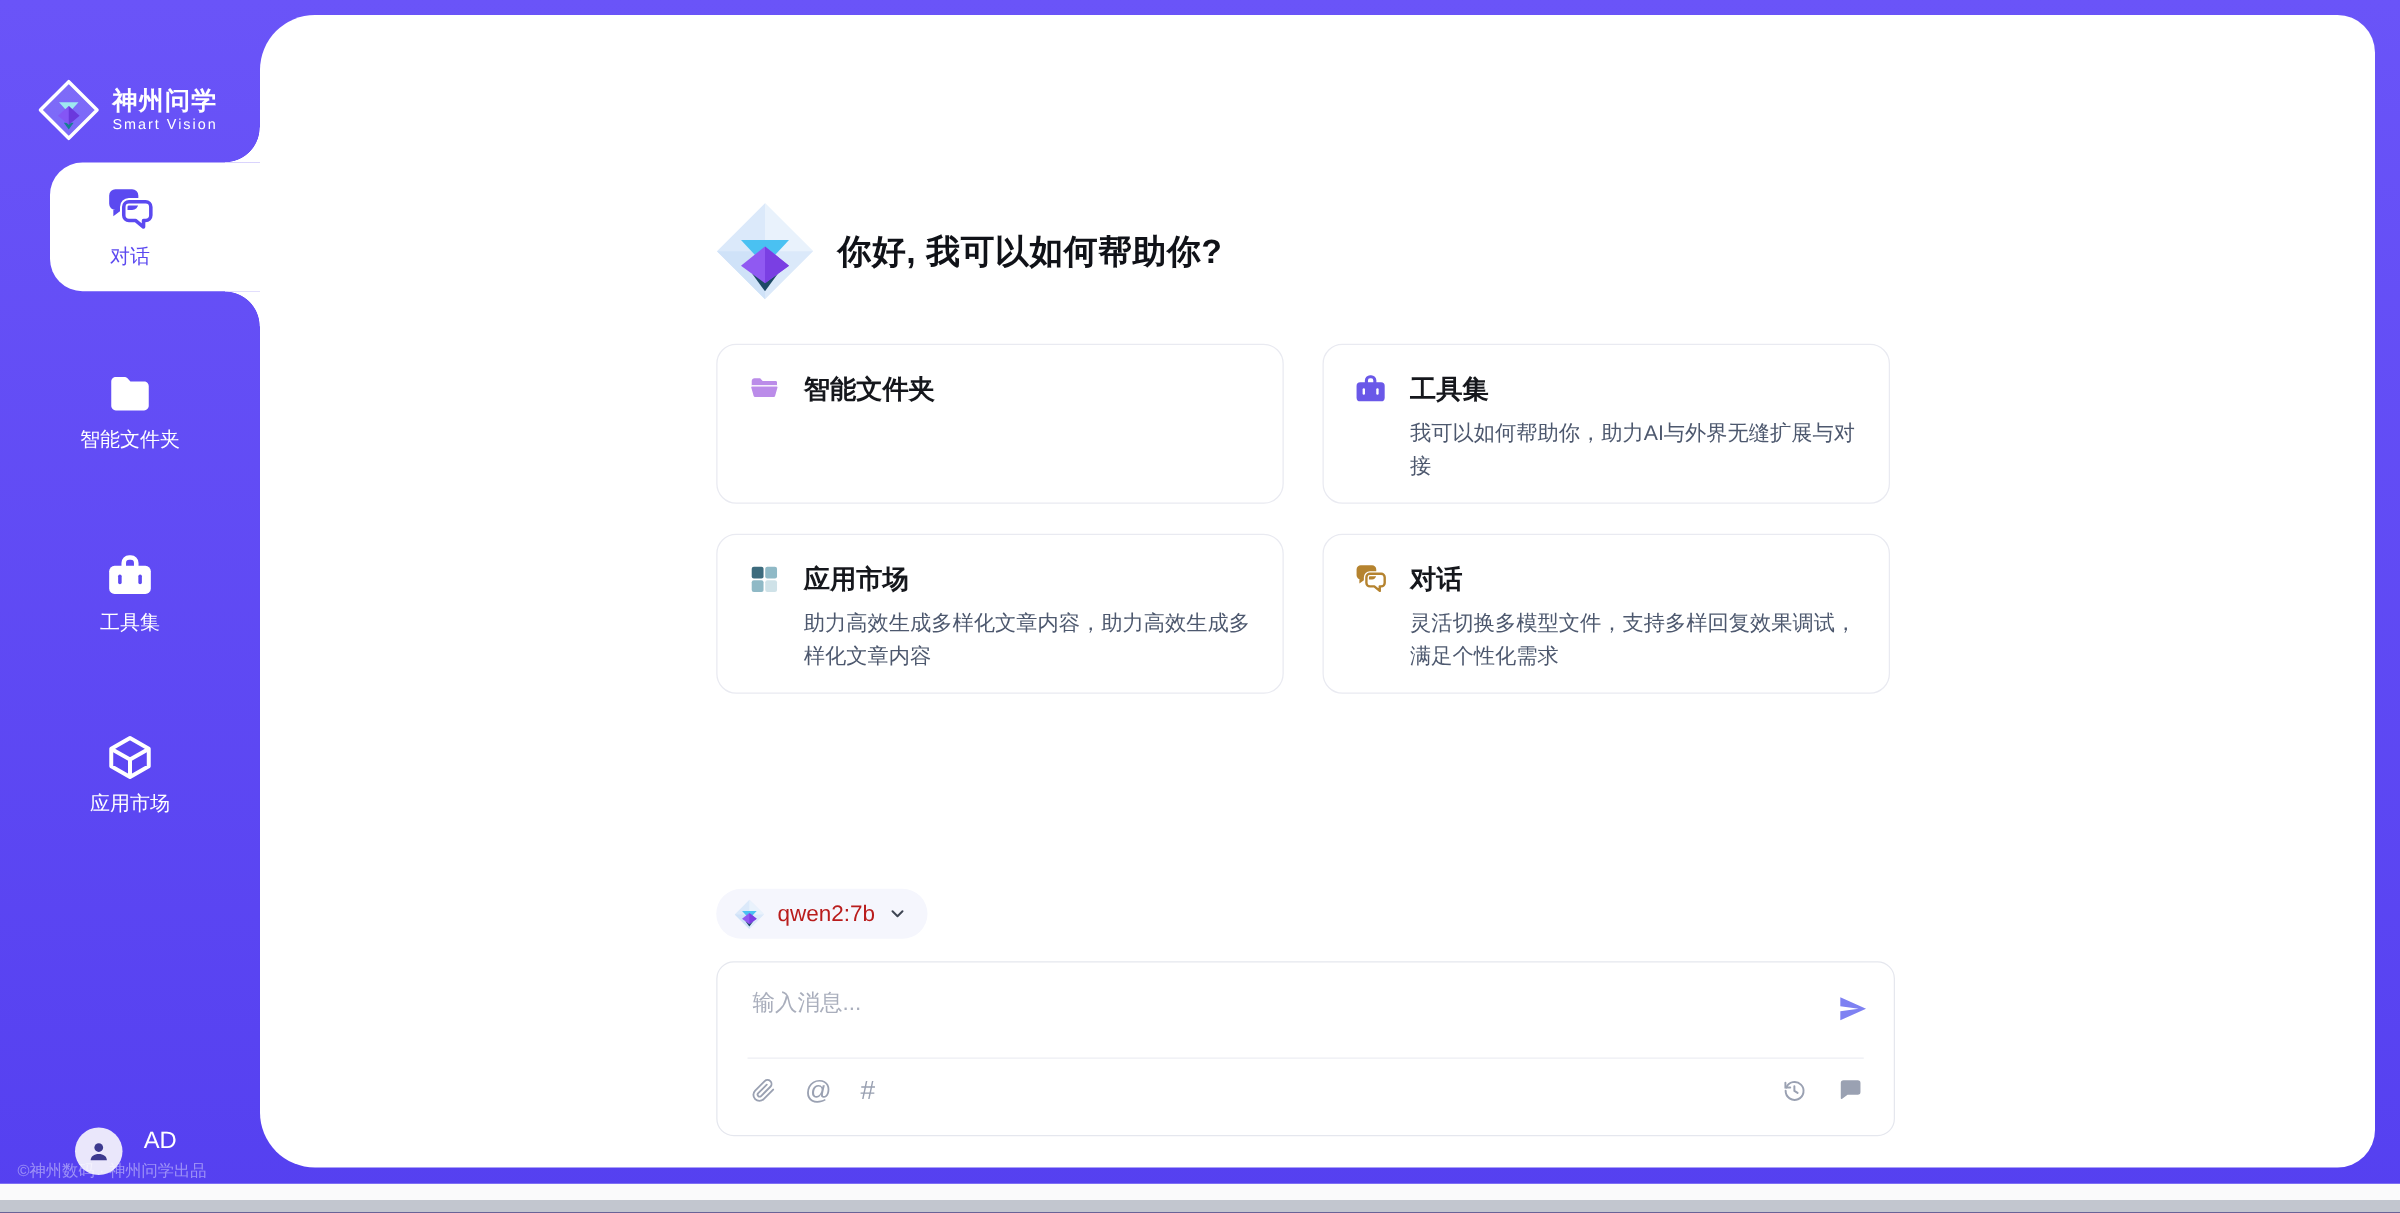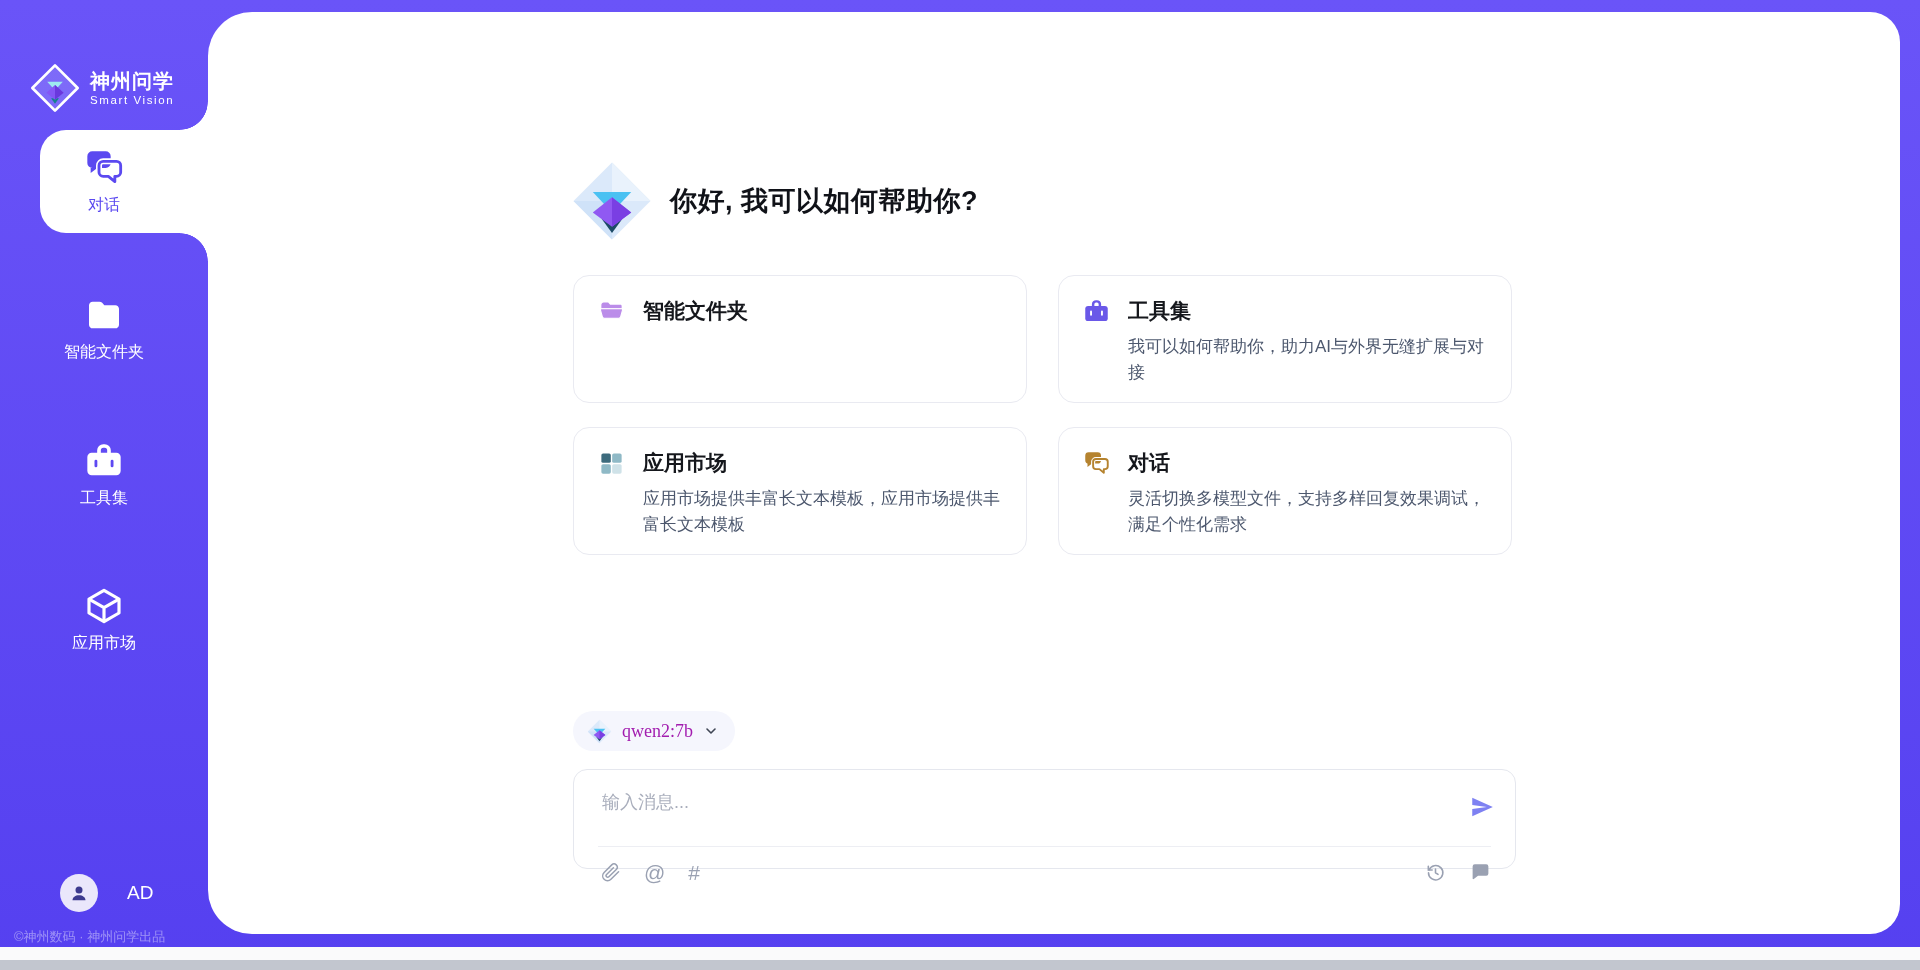--- a/index.html
+++ b/index.html
@@ -21,21 +21,21 @@
   .nav-item .nav-label{font-size:16px;color:#fff;}
   .nav-item svg{width:40px;height:40px;color:#fff;}
   .nav-item.active svg{color:var(--accent,#5b49f0);}
   .nav-item.active .nav-label{color:var(--accent,#5b49f0);font-weight:500;}
 
   .tab-bg{position:absolute;left:40px;top:130px;width:168px;height:103px;background:#fff;border-radius:26px 0 0 26px;}
   .fillet{position:absolute;right:0;width:28px;height:28px;}
   .fillet.top{top:102px;background:radial-gradient(circle 28px at 0 0, rgba(0,0,0,0) 98%, #fff 100%);}
   .fillet.bottom{top:233px;background:radial-gradient(circle 28px at 0 100%, rgba(0,0,0,0) 98%, #fff 100%);}
 
-  .user-row{position:absolute;left:60px;top:874px;display:flex;align-items:center;gap:29px;cursor:pointer;}
+  .user-row{position:absolute;left:60px;top:902px;display:flex;gap:17px;cursor:pointer;}
   .avatar{width:38px;height:38px;border-radius:50%;background:#eae7fb;display:flex;align-items:center;justify-content:center;}
   .avatar svg{width:24px;height:24px;}
   .user-name{color:#fff;font-size:19px;}
   .copyright{position:absolute;left:14px;top:928px;width:210px;color:rgba(255,255,255,0.42);font-size:13px;}
 
   
   .panel{position:absolute;left:208px;top:12px;width:1692px;height:922px;background:#fff;border-radius:44px 30px 30px 44px;}
   .greeting-row{position:absolute;left:363px;top:148px;display:flex;align-items:center;gap:17px;}
   .greeting-gem{width:82px;height:82px;}
   .greeting-text{font-size:27px;font-weight:700;color:#101218;letter-spacing:0.5px;}
@@ -43,24 +43,24 @@
   .cards{position:absolute;left:365px;top:263px;width:939px;display:grid;grid-template-columns:454px 454px;grid-column-gap:31px;grid-row-gap:24px;}
   .card{box-sizing:border-box;height:128px;background:#fff;border:1px solid #e9eaf1;border-radius:16px;padding:21px 24px;cursor:pointer;}
   .card-head{display:flex;align-items:center;gap:18px;}
   .card-head svg{width:27px;height:27px;flex:0 0 auto;}
   .card-title{font-size:21px;font-weight:700;color:#15171c;}
   .card-desc{margin-top:9px;padding-left:45px;width:361px;font-size:17px;line-height:1.5;color:#4d586e;}
 
   .model-pill{position:absolute;left:365px;top:699px;height:40px;display:flex;align-items:center;gap:10px;
               background:#f5f6fd;border-radius:20px;padding:0 16px 0 14px;cursor:pointer;}
   .model-pill .pill-gem{width:25px;height:25px;}
-  .model-name{font-size:18px;color:#a21caf;font-family:Liberation Serif, serif;}
+  .model-name{font-size:18px;color:#b91c1c;}
   .model-pill .chev{width:16px;height:16px;}
 
-  .input-box{position:absolute;left:365px;top:757px;width:943px;height:100px;box-sizing:border-box;
+  .input-box{position:absolute;left:365px;top:757px;width:943px;height:140px;box-sizing:border-box;
              border:1px solid #e5e7ee;border-radius:14px;background:#fff;}
   .input-text{position:absolute;left:26px;top:18px;width:820px;height:48px;border:none;outline:none;resize:none;
               font-family:"Liberation Sans",sans-serif;font-size:18px;color:#333a49;background:transparent;}
   .input-text::placeholder{color:#a9aebc;}
   .send-btn{position:absolute;right:20px;top:24px;width:26px;height:26px;cursor:pointer;background:none;border:none;padding:0;}
   .send-btn svg{width:26px;height:26px;}
   .input-divider{position:absolute;left:24px;right:24px;top:76px;height:1px;background:#edeef3;}
   .tools-row{position:absolute;left:26px;right:24px;top:92px;display:flex;align-items:center;}
   .tools-left{display:flex;align-items:center;gap:23px;}
   .tools-right{margin-left:auto;display:flex;align-items:center;gap:24px;}
@@ -240,21 +240,21 @@
         <div class="card-desc">我可以如何帮助你，助力AI与外界无缝扩展与对接</div>
       </div>
 
       <div class="card">
         <div class="card-head">
           <svg>
               <use href="#ic-grid"></use>
             </svg>
           <div class="card-title">应用市场</div>
         </div>
-        <div class="card-desc">应用市场提供丰富长文本模板，应用市场提供丰富长文本模板</div>
+        <div class="card-desc">助力高效生成多样化文章内容，助力高效生成多样化文章内容</div>
       </div>
 
       <div class="card">
         <div class="card-head">
           <svg style="color:var(--card_chat_icon,#b5832f)">
               <use href="#ic-chat"></use>
             </svg>
           <div class="card-title">对话</div>
         </div>
         <div class="card-desc">灵活切换多模型文件，支持多样回复效果调试，满足个性化需求</div>

